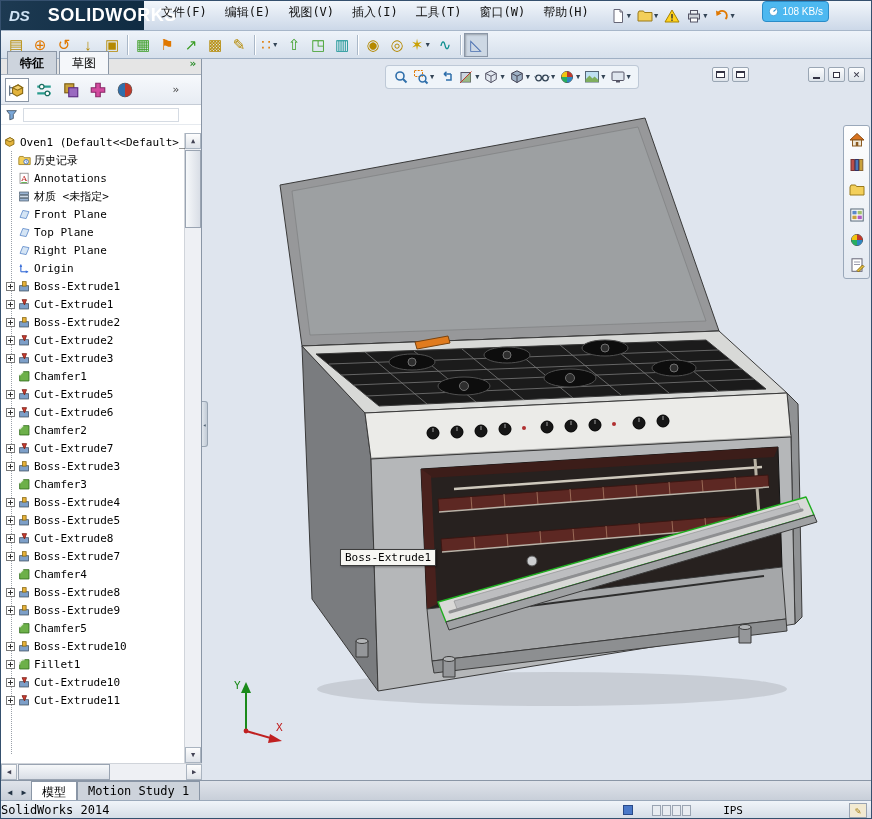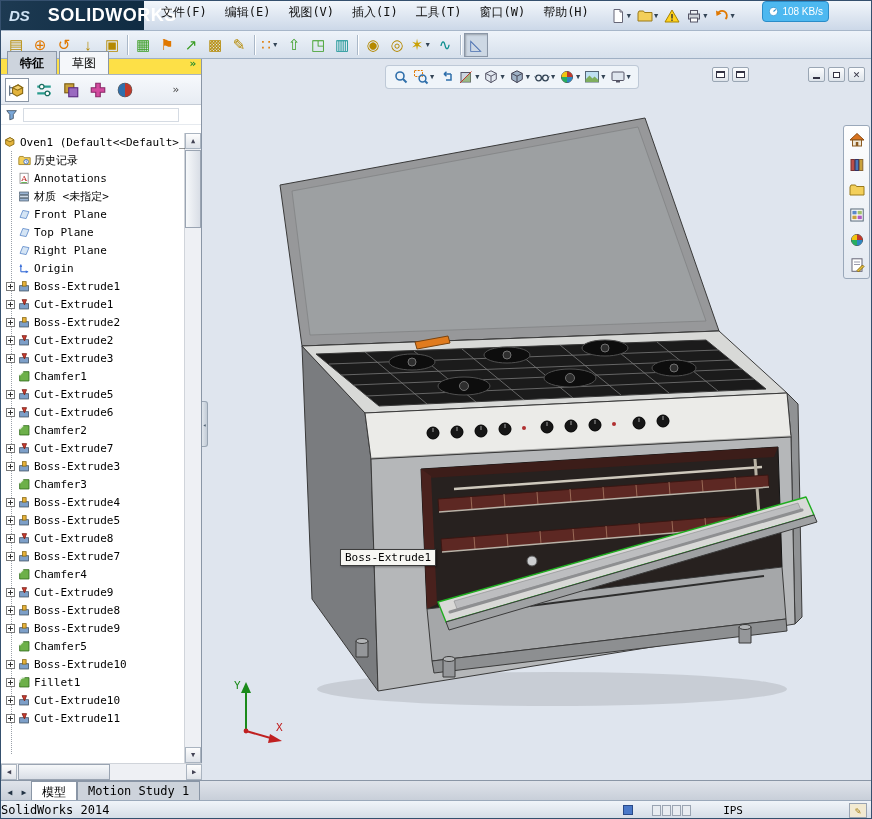--- a/index.html
+++ b/index.html
@@ -21,21 +21,21 @@
   .net-badge{position:absolute;top:0;right:42px;height:21px;background:#4db8f0;border:1px solid #2a8cc8;border-radius:4px;
     color:#fff;font-size:10px;display:flex;align-items:center;gap:3px;padding:0 5px;font-family:"Liberation Sans",sans-serif;z-index:30}
   
   .toolbar2{position:absolute;top:30px;left:0;width:100%;height:28px;
     background:linear-gradient(#eef3f9,#d6e0ec);border-bottom:1px solid #9fb0c4;display:flex;align-items:center;padding-left:3px}
   .tbtn{width:24px;height:24px;display:flex;align-items:center;justify-content:center;border:1px solid transparent;font-size:15px;background:transparent}
   .tbtn.pressed{border:1px solid #8a96a6;background:#cdd8e4;box-shadow:inset 1px 1px 2px rgba(0,0,0,.25)}
   .tsep{width:1px;height:20px;background:#aab8c8;margin:0 3px;box-shadow:1px 0 0 #fff}
   
   .leftpanel{position:absolute;top:58px;left:0;width:201px;height:721px;background:#fff;border-right:1px solid #8a96a6}
-  .fm-tabs{height:16px;background:#fde047;border-bottom:1px solid #aab4c0;display:flex;align-items:flex-end;padding-left:6px;gap:2px;position:relative}
+  .fm-tabs{height:16px;background:#e5e5e5;border-bottom:1px solid #aab4c0;display:flex;align-items:flex-end;padding-left:6px;gap:2px;position:relative}
   .fm-tab{padding:3px 12px 2px;font-size:12px;border:1px solid #8a96a6;border-bottom:none;background:#f5f7fa}
   .fm-tab.active{background:#cdd4dd;font-weight:bold}
   .fm-pin{position:absolute;right:5px;bottom:4px;color:#2f8f2f;font-size:11px;font-weight:bold}
   .fm-iconrow{height:30px;display:flex;align-items:center;padding-left:4px;gap:3px;
     background:linear-gradient(#f7f9fc,#e7ecf3);border-bottom:1px solid #c5ccd6}
   .fm-ibtn{width:24px;height:24px;display:flex;align-items:center;justify-content:center;border:1px solid transparent}
   .fm-ibtn.active{border:1px solid #8a96a6;background:#fff}
   .fm-chevron{margin-left:auto;margin-right:22px;color:#444;font-size:11px}
   .fm-filter{height:20px;display:flex;align-items:center;gap:4px;padding:0 4px;border-bottom:1px solid #e6eaef}
   .fm-filter input{flex:1;height:14px;border:1px solid #d5dbe3;font-size:10px;padding:0 3px;background:#fff;margin-right:18px;font-family:inherit}
@@ -555,30 +555,20 @@
                 <line x1="2" y1="6.5" x2="6.5" y2="2" stroke="#e8f4e0" stroke-width="1.3"></line>
               </svg>
             </span>
             <span class="tlabel">Chamfer4</span>
           </div>
           <div class="trow">
             <span class="exp"></span>
             <span class="ic">
               <svg width="13" height="13" viewBox="0 0 16 16">
                 <rect x="2" y="7" width="11" height="6.5" fill="#7d9fc8" stroke="#456"></rect>
-                <polygon points="5,2 10.5,2 8,8.5" fill="#cc3b2f" stroke="#7a1f16"></polygon>
-              </svg>
-            </span>
-            <span class="tlabel">Cut-Extrude9</span>
-          </div>
-          <div class="trow">
-            <span class="exp"></span>
-            <span class="ic">
-              <svg width="13" height="13" viewBox="0 0 16 16">
-                <rect x="2" y="7" width="11" height="6.5" fill="#7d9fc8" stroke="#456"></rect>
                 <rect x="5.5" y="2" width="4.5" height="5.5" fill="#e8b23a" stroke="#8a6a14"></rect>
               </svg>
             </span>
             <span class="tlabel">Boss-Extrude8</span>
           </div>
           <div class="trow">
             <span class="exp"></span>
             <span class="ic">
               <svg width="13" height="13" viewBox="0 0 16 16">
                 <rect x="2" y="7" width="11" height="6.5" fill="#7d9fc8" stroke="#456"></rect>

